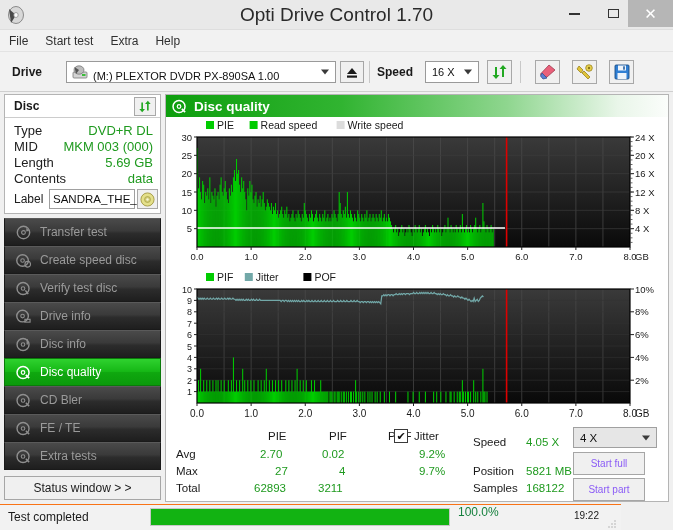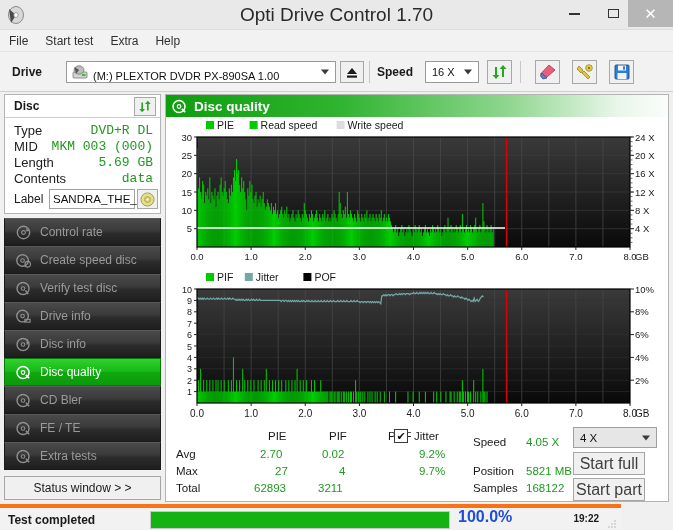--- a/index.html
+++ b/index.html
@@ -115,21 +115,21 @@
   .disc-header-title {
     position: absolute; left: 9px; top: 4px; font-size: 12px; font-weight: bold; color: #1a1a1a;
   }
   .disc-refresh-btn {
     position: absolute; right: 4px; top: 2px; width: 22px; height: 19px;
     background: #f0f0f0; border: 1px solid #a8a8a8;
     display: flex; align-items: center; justify-content: center;
   }
   .drow { position: absolute; left: 0; width: 155px; height: 16px; font-size: 13px; }
   .dkey { position: absolute; left: 9px; color: #202020; }
-  .dval { position: absolute; right: 7px; color: #1f9a1f; font-family: Liberation Mono, monospace; }
+  .dval { position: absolute; right: 7px; color: #1f9a1f; }
   .label-row { position: absolute; left: 0; top: 94px; width: 155px; height: 22px; }
   .label-key { position: absolute; left: 9px; top: 3px; font-size: 12px; color: #202020; }
   .label-input {
     position: absolute; left: 44px; top: 0px; width: 86px; height: 20px;
     border: 1px solid #a0a0a0; background: #fff;
     font-size: 11.5px; color: #101010; padding: 0 3px; line-height: 18px;
     font-family: "Liberation Sans", sans-serif;
   }
   .label-disc-btn {
     position: absolute; left: 132px; top: 0px; width: 21px; height: 20px;
@@ -194,38 +194,38 @@
   .speed-sel {
     position: absolute; left: 407px; top: 0px; width: 84px; height: 21px;
     background: #e6e6e6; border: 1px solid #a0a0a0;
     display: flex; align-items: center;
   }
   .speed-sel .dtext { font-size: 11.5px; color: #101010; padding-left: 6px; }
   .action-btn {
     position: absolute; left: 407px; width: 72px; height: 23px;
     background: #f0f0f0; border: 1px solid #a6a6a6;
     display: flex; align-items: center; justify-content: center;
-    font-size: 16px; color: #404040;
+    font-size: 10px; color: #8b5cf6;
   }
 
   
   .statusbar {
     position: absolute; left: 0; top: 504px; width: 621px; height: 26px;
-    background: #f2f2f2; border-top: 4px solid #f97316; font-weight: bold;
+    background: #f2f2f2; border-top: 1px solid #f97316;
   }
   .status-text {
     position: absolute; left: 8px; top: 5px; font-size: 12px; color: #1a1a1a;
   }
   .progress-outer {
     position: absolute; left: 150px; top: 3px; width: 300px; height: 18px;
     background: #fff; border: 1px solid #c8c8c8;
   }
   .progress-inner { height: 100%; background: #12b312; }
   .progress-pct {
-    position: absolute; left: 458px; top: 0; font-size: 16px; color: #1d4ed8;
+    position: absolute; left: 458px; top: 0; font-size: 12px; color: #15803d;
   }
   .elapsed {
     position: absolute; right: 22px; top: 5px; font-size: 10px; color: #1a1a1a;
   }
   .grip { position: absolute; right: 3px; bottom: 2px; width: 12px; height: 12px; }
 </style>
 </head>
 <body>
 
 <div id="app">
@@ -368,21 +368,21 @@
 
     <div class="navlist">
       <div class="nav-btn">
         <span class="nav-ico">
           <svg width="15" height="15" viewBox="0 0 16 16">
               <circle cx="8" cy="8" r="6.6" fill="none" stroke="#8f8f8f" stroke-width="1.5"></circle>
               <circle cx="8" cy="8" r="2" fill="none" stroke="#8f8f8f" stroke-width="1.2"></circle>
               <path d="M11 3 L14 6 L11 7 Z" fill="#8f8f8f"></path>
             </svg>
         </span>
-        <span class="nav-label">Control rate</span>
+        <span class="nav-label">Transfer test</span>
       </div>
       <div class="nav-btn">
         <span class="nav-ico">
           <svg width="15" height="15" viewBox="0 0 16 16">
               <circle cx="7" cy="8" r="6.2" fill="none" stroke="#8f8f8f" stroke-width="1.5"></circle>
               <circle cx="7" cy="8" r="1.9" fill="none" stroke="#8f8f8f" stroke-width="1.2"></circle>
               <circle cx="12.5" cy="12" r="3" fill="none" stroke="#8f8f8f" stroke-width="1.2"></circle>
             </svg>
         </span>
         <span class="nav-label">Create speed disc</span>

